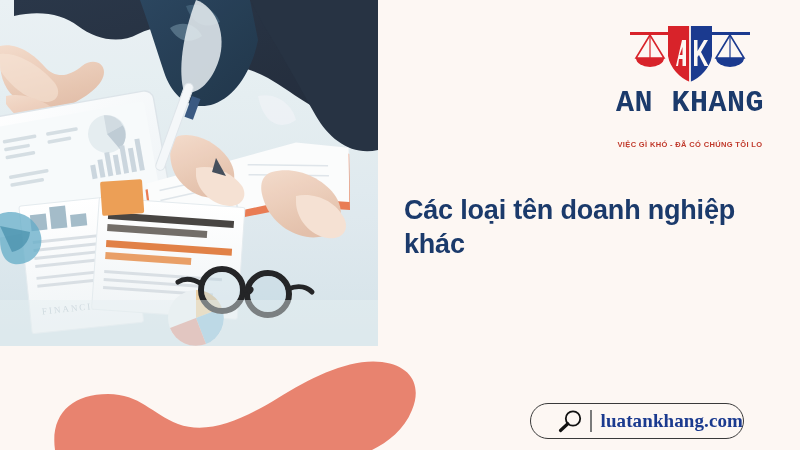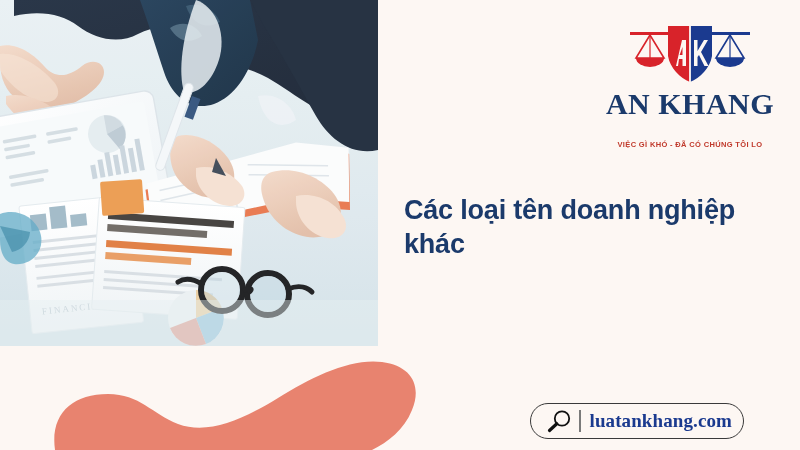--- a/index.html
+++ b/index.html
@@ -53,21 +53,21 @@
     text-align: center;
     z-index: 5;
   }
   #logo-mark {
     width: 132px;
     height: 68px;
     margin: 0 auto;
     display: block;
   }
   #logo-wordmark {
-    font-family: Liberation Serif, serif;
+    font-family: Liberation Mono, monospace;
     font-weight: bold;
     font-size: 30px;
     letter-spacing: 0.5px;
     color: #1b3a6b;
     line-height: 1.05;
     margin-top: 2px;
     white-space: nowrap;
   }
   #logo-tagline {
     font-family: "Liberation Sans", sans-serif;
@@ -102,20 +102,21 @@
     top: 403px;
     width: 214px;
     height: 36px;
     border: 1.5px solid #3a3a3a;
     border-radius: 18px;
     background: transparent;
     display: flex;
     align-items: center;
     z-index: 5;
     box-sizing: border-box;
+    justify-content: flex-end;
   }
   #pill-search-icon {
     width: 34px;
     height: 24px;
     margin-left: 12px;
     flex: 0 0 auto;
   }
   #pill-divider {
     width: 1.5px;
     height: 22px;

